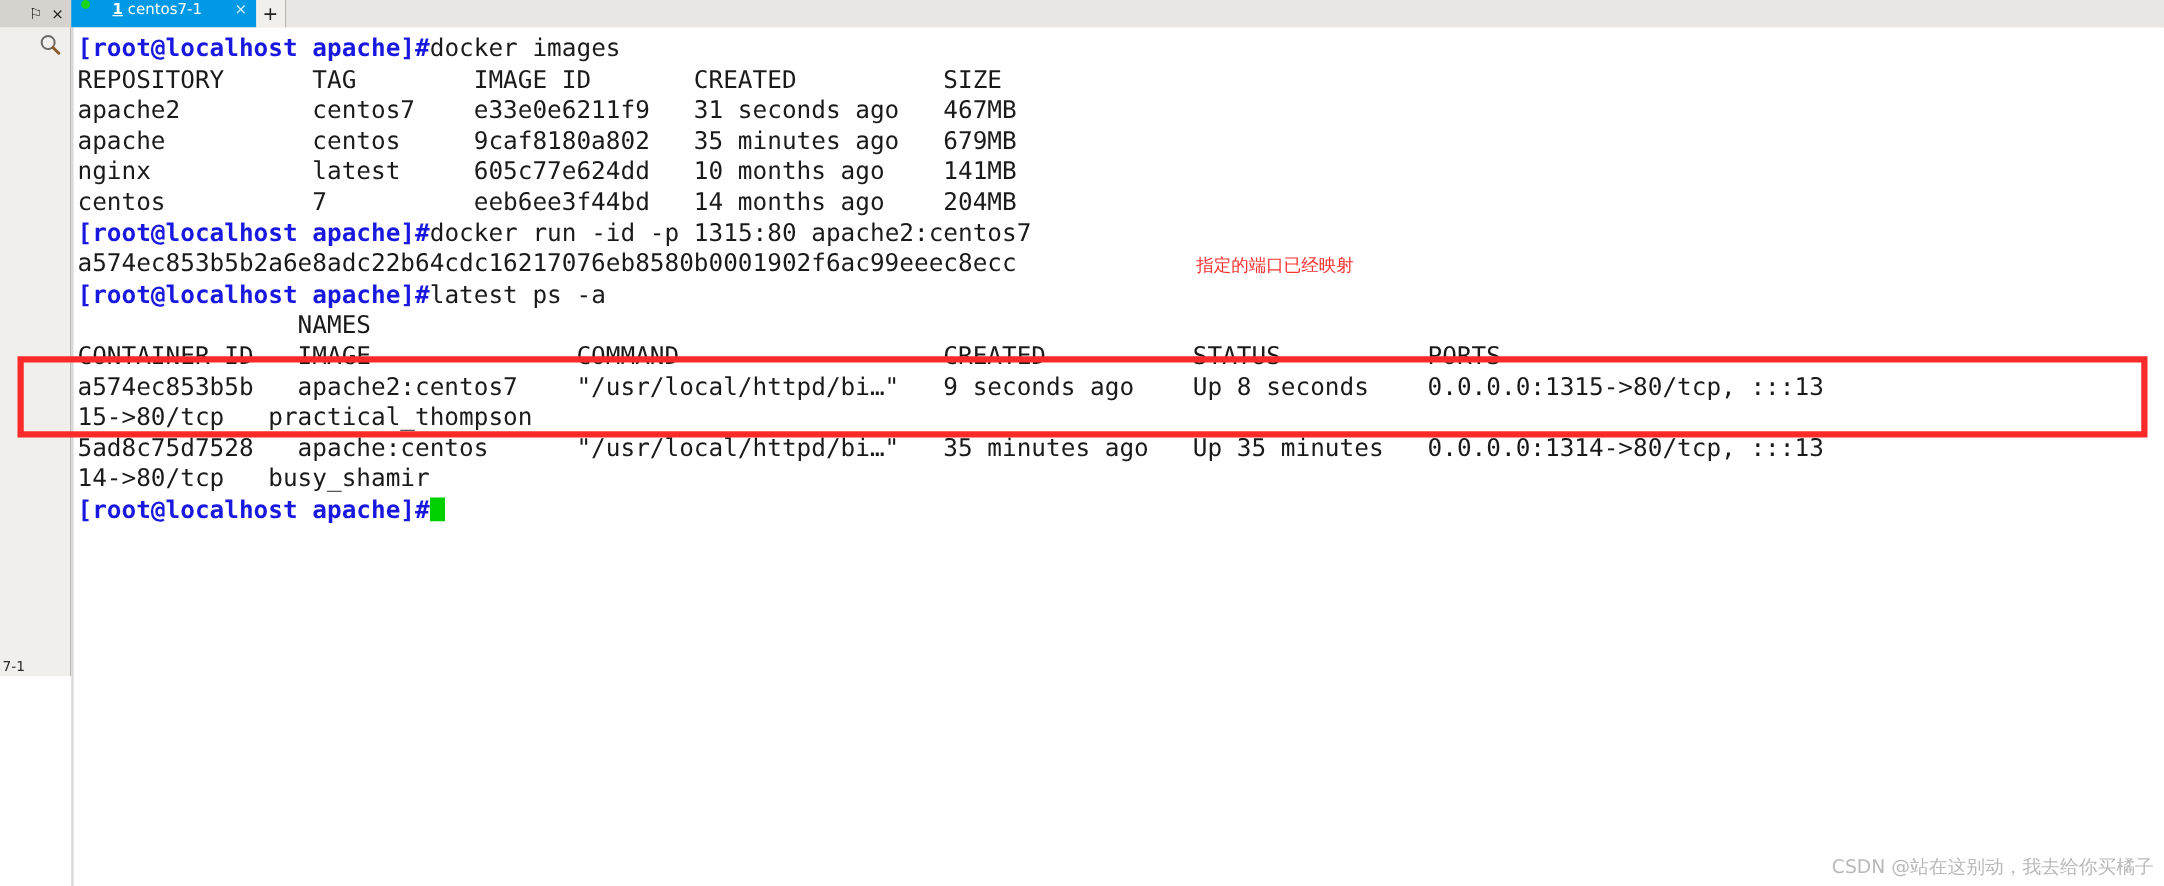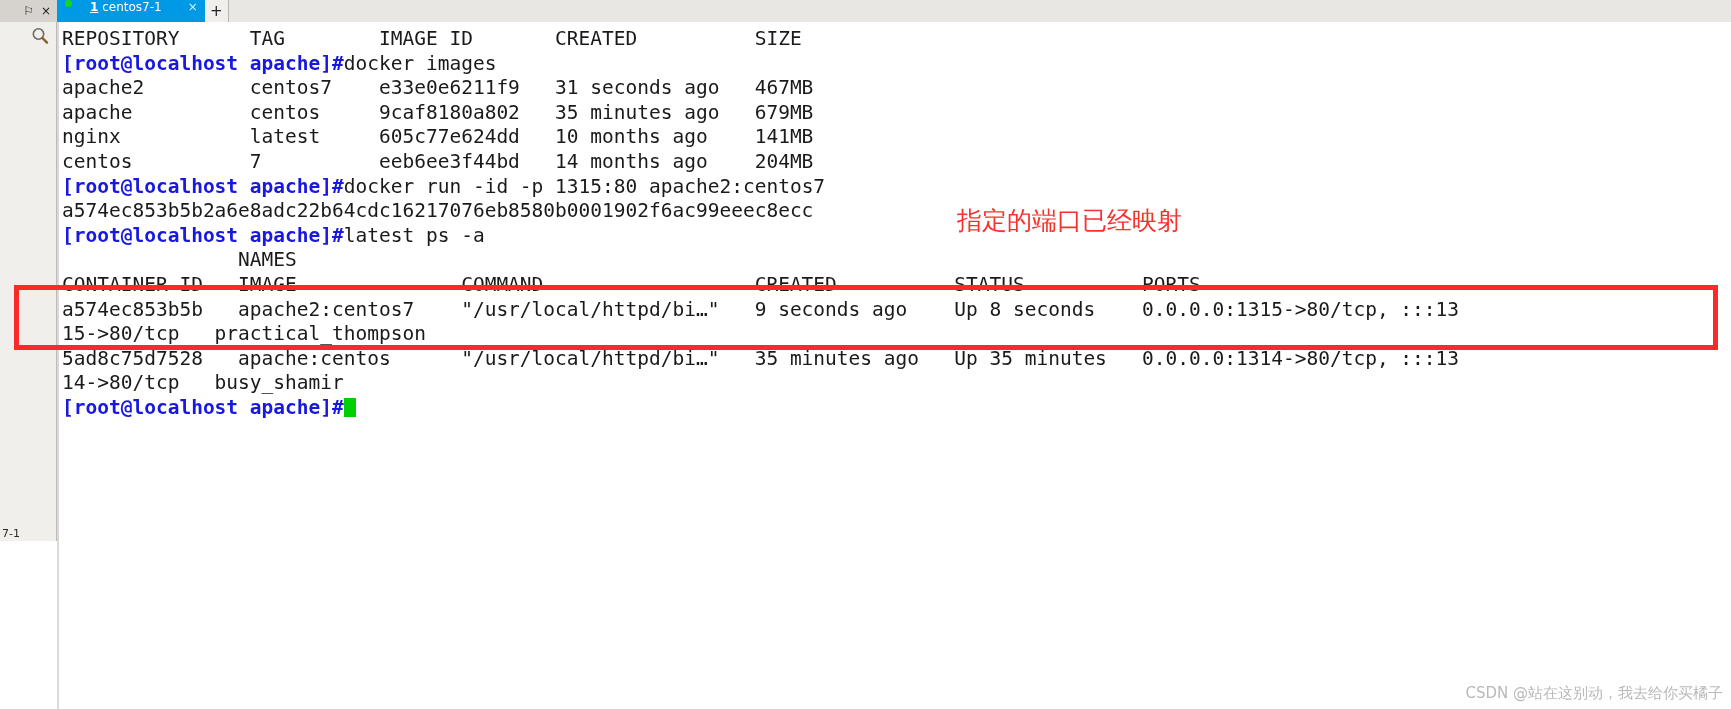--- a/index.html
+++ b/index.html
@@ -162,21 +162,21 @@
     pointer-events: none;
   }
 
   
   .annotation {
     position: absolute;
     left: 957px;
     top: 204px;
     color: #f8312f;
     font-family: "DejaVu Sans", sans-serif;
-    font-size: 25px;
+    font-size: 14px;
     white-space: nowrap;
   }
 
   
   .watermark {
     position: absolute;
     right: 8px;
     bottom: 6px;
     color: #b9b9b9;
     font-family: "DejaVu Sans", sans-serif;
@@ -212,22 +212,22 @@
         <circle cx="8.5" cy="8" r="5.2" fill="none" stroke="#6c6a66" stroke-width="1.6"></circle>
         <line x1="12.4" y1="12" x2="17" y2="16.6" stroke="#8a5a2b" stroke-width="2.4" stroke-linecap="round"></line>
       </svg>
     </div>
     <div class="gutter-bottom-label">7-1</div>
   </div>
   <div class="term-left-rule"></div>
 
   <div class="terminal">
     <div id="lines">
+        <div class="line"><span class="prompt">[root@localhost apache]#</span><span class="cmd">docker images</span></div>
         <div class="line">REPOSITORY      TAG        IMAGE ID       CREATED          SIZE</div>
-        <div class="line"><span class="prompt">[root@localhost apache]#</span><span class="cmd">docker images</span></div>
         <div class="line">apache2         centos7    e33e0e6211f9   31 seconds ago   467MB</div>
         <div class="line">apache          centos     9caf8180a802   35 minutes ago   679MB</div>
         <div class="line">nginx           latest     605c77e624dd   10 months ago    141MB</div>
         <div class="line">centos          7          eeb6ee3f44bd   14 months ago    204MB</div>
         <div class="line"><span class="prompt">[root@localhost apache]#</span><span class="cmd">docker run -id -p 1315:80 apache2:centos7</span></div>
         <div class="line">a574ec853b5b2a6e8adc22b64cdc16217076eb8580b0001902f6ac99eeec8ecc</div>
         <div class="line"><span class="prompt">[root@localhost apache]#</span><span class="cmd">latest ps -a</span></div>
         <div class="line">               NAMES</div>
         <div class="line">CONTAINER ID   IMAGE              COMMAND                  CREATED          STATUS          PORTS</div>
         <div class="line">a574ec853b5b   apache2:centos7    "/usr/local/httpd/bi…"   9 seconds ago    Up 8 seconds    0.0.0.0:1315-&gt;80/tcp, :::13</div>

